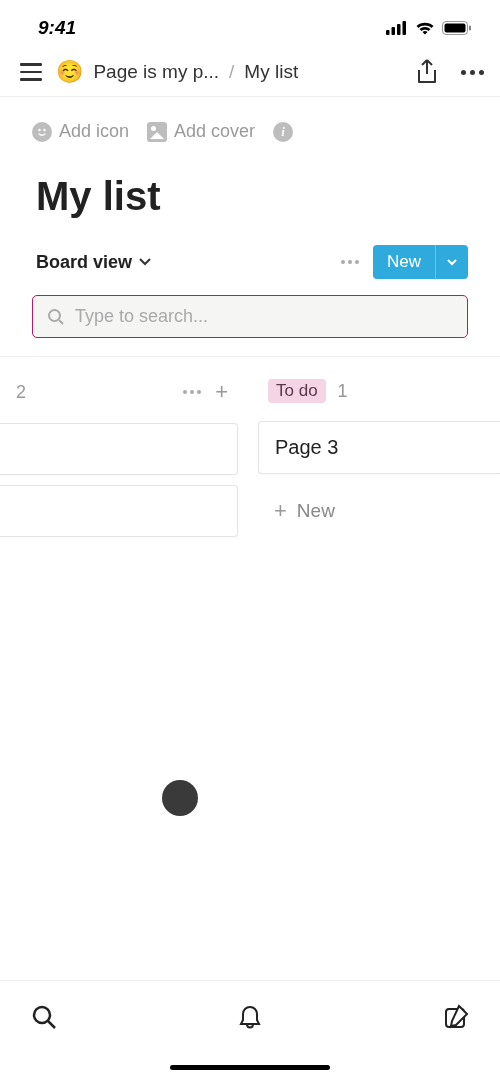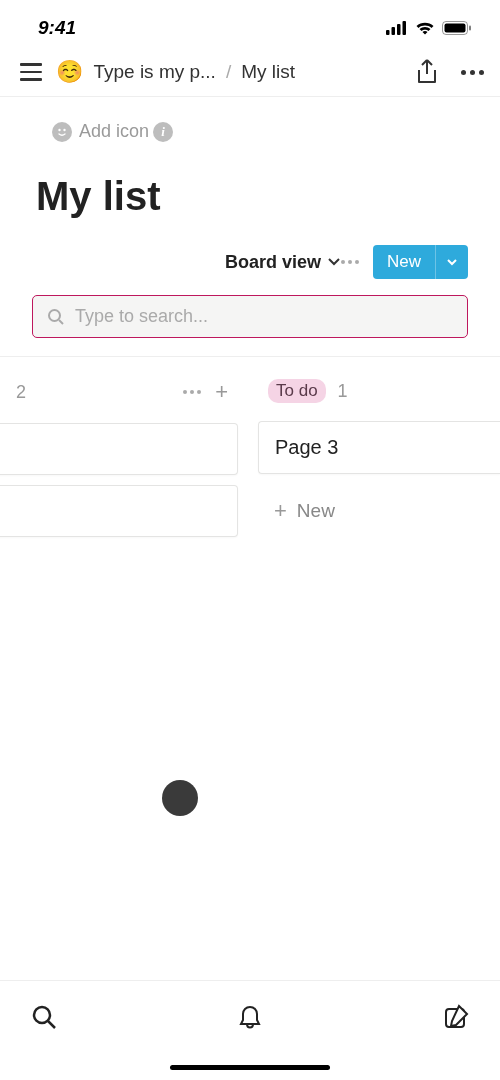--- a/index.html
+++ b/index.html
@@ -65,22 +65,22 @@
     .breadcrumb-sep {
       color: #aaa;
     }
     .nav-actions {
       display: flex;
       align-items: center;
       gap: 22px;
     }
     .page-actions {
       display: flex;
-      gap: 4px;
-      padding: 24px 36px 8px 52px;
+      gap: 18px;
+      padding: 24px 36px 8px 32px;
       color: #9a9a9a;
       font-size: 18px;
     }
     .page-action-item {
       display: flex;
       align-items: center;
       gap: 7px;
     }
     .icon-circle {
       width: 20px;
@@ -124,21 +124,21 @@
     }
     .page-title {
       font-size: 40px;
       font-weight: 700;
       padding: 24px 36px 16px 36px;
       color: #222;
     }
     .view-bar {
       display: flex;
       align-items: center;
-      justify-content: flex-end;
+      justify-content: space-between;
       padding: 10px 32px 12px 36px;
     }
     .view-selector {
       display: flex;
       align-items: center;
       gap: 6px;
       font-size: 18px;
       font-weight: 600;
       color: #222;
     }
@@ -240,21 +240,21 @@
     .col-actions {
       display: flex;
       gap: 14px;
       align-items: center;
       color: #999;
     }
     .col-label {
       background: #f5d4e5;
       color: #5a3a4a;
       padding: 2px 8px;
-      border-radius: 10px;
+      border-radius: 4px;
       font-size: 17px;
     }
     .card {
       background: white;
       border: 1px solid #e4e4e3;
       border-radius: 4px;
       padding: 14px 16px;
       margin-bottom: 10px;
       font-size: 20px;
       color: #222;
@@ -341,21 +341,21 @@
 </div>
 
 <div class="nav-bar">
   <div class="hamburger">
     <span></span>
       <span></span>
       <span></span>
   </div>
   <div class="breadcrumb">
     <span class="breadcrumb-emoji">☺️</span>
-    <span>Type is my p...</span>
+    <span>Page is my p...</span>
     <span class="breadcrumb-sep">/</span>
     <span>My list</span>
   </div>
   <div class="nav-actions">
     <svg width="24" height="28" viewBox="0 0 24 28" fill="none" stroke="#333" stroke-width="2">
         <path d="M12 2 L12 16 M12 2 L7 7 M12 2 L17 7"></path>
         <path d="M4 12 L4 24 L20 24 L20 12" stroke-linejoin="round"></path>
       </svg>
     <div class="dots-horizontal" style="gap:4px;">
       <span style="width:5px;height:5px;background:#333;"></span>
@@ -368,20 +368,24 @@
 <div class="page-actions">
   <div class="page-action-item">
     <div class="icon-circle">
       <svg width="14" height="14" viewBox="0 0 14 14">
           <circle cx="4.5" cy="5" r="1.2" fill="white"></circle>
           <circle cx="9.5" cy="5" r="1.2" fill="white"></circle>
           <path d="M4 9 Q7 11.5 10 9" stroke="white" stroke-width="1.3" fill="none" stroke-linecap="round"></path>
         </svg>
     </div>
     <span>Add icon</span>
+  </div>
+  <div class="page-action-item">
+    <div class="icon-square"></div>
+    <span>Add cover</span>
   </div>
   <div class="page-action-item">
     <div class="icon-circle" style="font-family:Georgia;font-style:italic;">i</div>
   </div>
 </div>
 
 <div class="page-title">My list</div>
 
 <div class="view-bar">
   <div class="view-selector">

